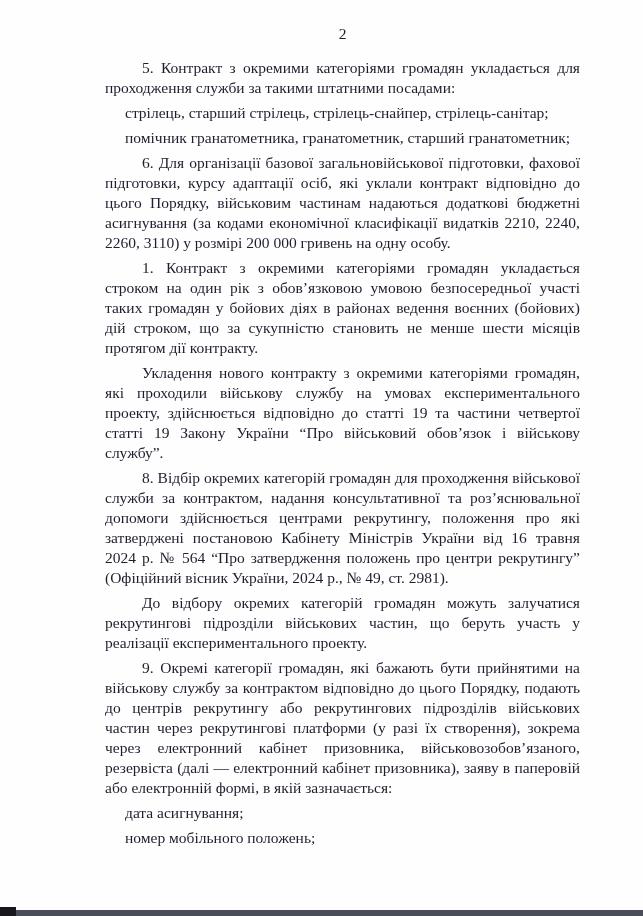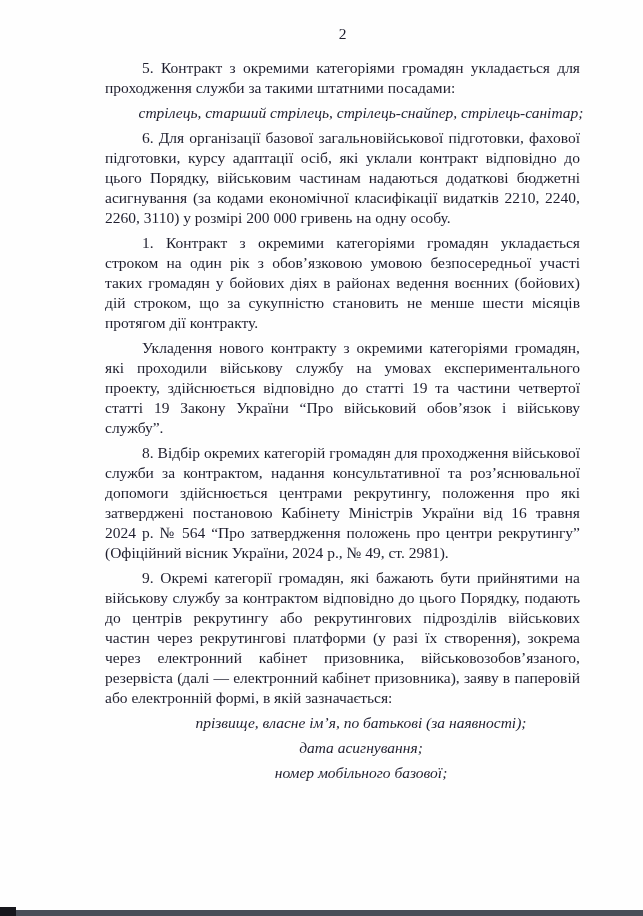--- a/index.html
+++ b/index.html
@@ -24,23 +24,22 @@
     text-align: center;
     margin: 0 0 14px 0;
   }
   .para {
     text-align: justify;
     text-justify: inter-word;
     text-indent: 37px;
     margin: 5px 17px;
   }
   .list-line {
-    text-align: center;
+    text-align: left;
     margin: 5px 0 5px 37px;
-    font-style: italic;
   }
   .scan-bar {
     position: absolute;
     left: 0;
     right: 0;
     bottom: 0;
     height: 6px;
     background: #4a4e58;
   }
   .scan-corner {
@@ -55,32 +54,33 @@
 </head>
 <body>
 
 <div class="page">
 
   <div class="page-number">2</div>
 
   <p class="para">5. Контракт з окремими категоріями громадян укладається для проходження служби за такими штатними посадами:</p>
 
   <p class="list-line">стрілець, старший стрілець, стрілець-снайпер, стрілець-санітар;</p>
+  <p class="list-line">помічник гранатометника, гранатометник, старший гранатометник;</p>
 
   <p class="para">6. Для організації базової загальновійськової підготовки, фахової підготовки, курсу адаптації осіб, які уклали контракт відповідно до цього Порядку, військовим частинам надаються додаткові бюджетні асигнування (за кодами економічної класифікації видатків 2210, 2240, 2260, 3110) у розмірі 200 000 гривень на одну особу.</p>
 
   <p class="para">1. Контракт з окремими категоріями громадян укладається строком на один рік з обов’язковою умовою безпосередньої участі таких громадян у бойових діях в районах ведення воєнних (бойових) дій строком, що за сукупністю становить не менше шести місяців протягом дії контракту.</p>
 
   <p class="para">Укладення нового контракту з окремими категоріями громадян, які проходили військову службу на умовах експериментального проекту, здійснюється відповідно до статті 19 та частини четвертої статті 19 Закону України “Про військовий обов’язок і військову службу”.</p>
 
   <p class="para">8. Відбір окремих категорій громадян для проходження військової служби за контрактом, надання консультативної та роз’яснювальної допомоги здійснюється центрами рекрутингу, положення про які затверджені постановою Кабінету Міністрів України від 16 травня 2024 р. № 564 “Про затвердження положень про центри рекрутингу” (Офіційний вісник України, 2024 р., № 49, ст. 2981).</p>
 
+  <p class="para">До відбору окремих категорій громадян можуть залучатися рекрутингові підрозділи військових частин, що беруть участь у реалізації експериментального проекту.</p>
 
   <p class="para">9. Окремі категорії громадян, які бажають бути прийнятими на військову службу за контрактом відповідно до цього Порядку, подають до центрів рекрутингу або рекрутингових підрозділів військових частин через рекрутингові платформи (у разі їх створення), зокрема через електронний кабінет призовника, військовозобов’язаного, резервіста (далі — електронний кабінет призовника), заяву в паперовій або електронній формі, в якій зазначається:</p>
 
-  <p class="list-line">прізвище, власне ім’я, по батькові (за наявності);</p>
   <p class="list-line">дата асигнування;</p>
-  <p class="list-line">номер мобільного базової;</p>
+  <p class="list-line">номер мобільного положень;</p>
 
   <div class="scan-bar"></div>
   <div class="scan-corner"></div>
 
 </div>
 
 </body></html>

